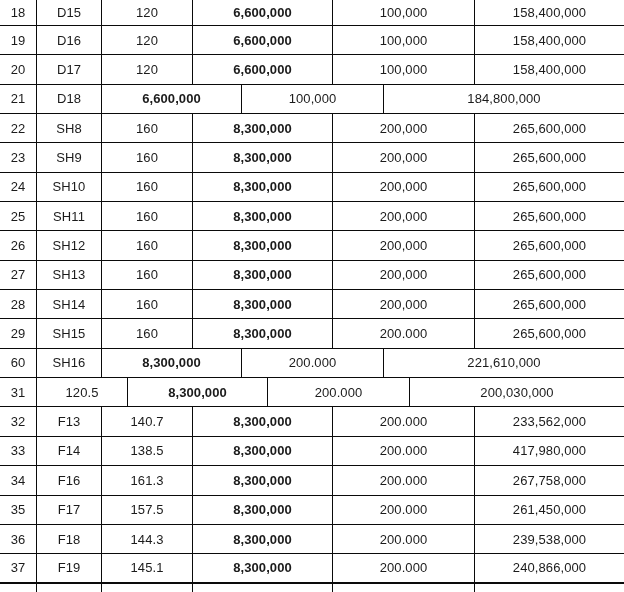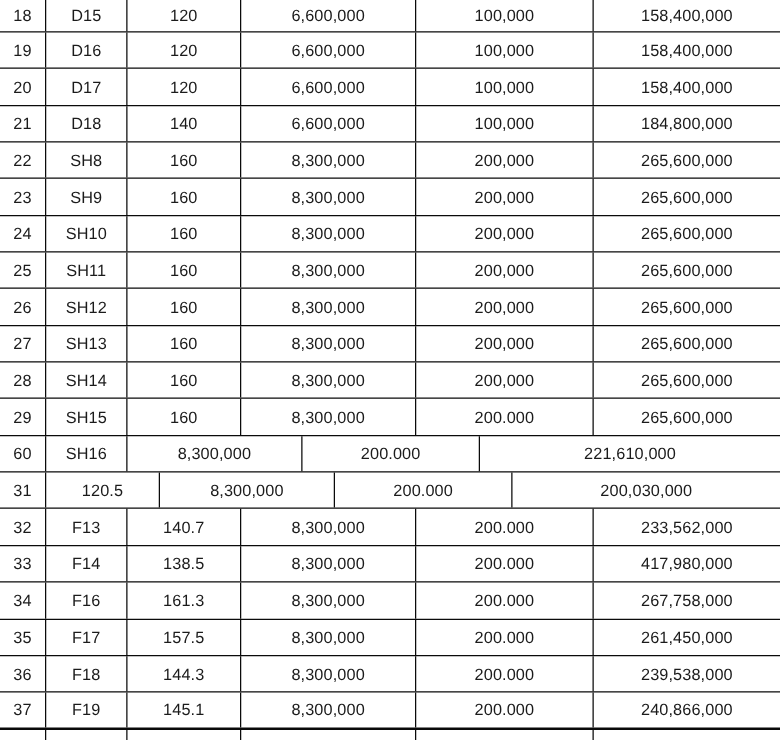--- a/index.html
+++ b/index.html
@@ -39,21 +39,21 @@
     align-items: center;
     justify-content: center;
     border-right: 1px solid #0a0a0a;
     white-space: nowrap;
     overflow: hidden;
     letter-spacing: 0.1px;
   }
   .c0 { width: 37px; }
   .c1 { width: 65px; }
   .c2 { width: 91px; }
-  .c3 { width: 140px; }
+  .c3 { width: 140px; font-weight: bold; }
   .c4 { width: 142px; }
   .c5 { flex: 1; border-right: none; }
   
   .sliver {
     display: flex;
     box-sizing: border-box;
     height: 8px;
   }
   .sliver .cell { border-right: 1px solid #0a0a0a; }
   .sliver .c5 { border-right: none; }
@@ -84,21 +84,20 @@
           <div class="cell c0">20</div>
           <div class="cell c1">D17</div>
           <div class="cell c2">120</div>
           <div class="cell c3">6,600,000</div>
           <div class="cell c4">100,000</div>
           <div class="cell c5">158,400,000</div>
         </div>
         <div class="row">
           <div class="cell c0">21</div>
           <div class="cell c1">D18</div>
-          <div class="cell c2">140</div>
           <div class="cell c3">6,600,000</div>
           <div class="cell c4">100,000</div>
           <div class="cell c5">184,800,000</div>
         </div>
         <div class="row">
           <div class="cell c0">22</div>
           <div class="cell c1">SH8</div>
           <div class="cell c2">160</div>
           <div class="cell c3">8,300,000</div>
           <div class="cell c4">200,000</div>

